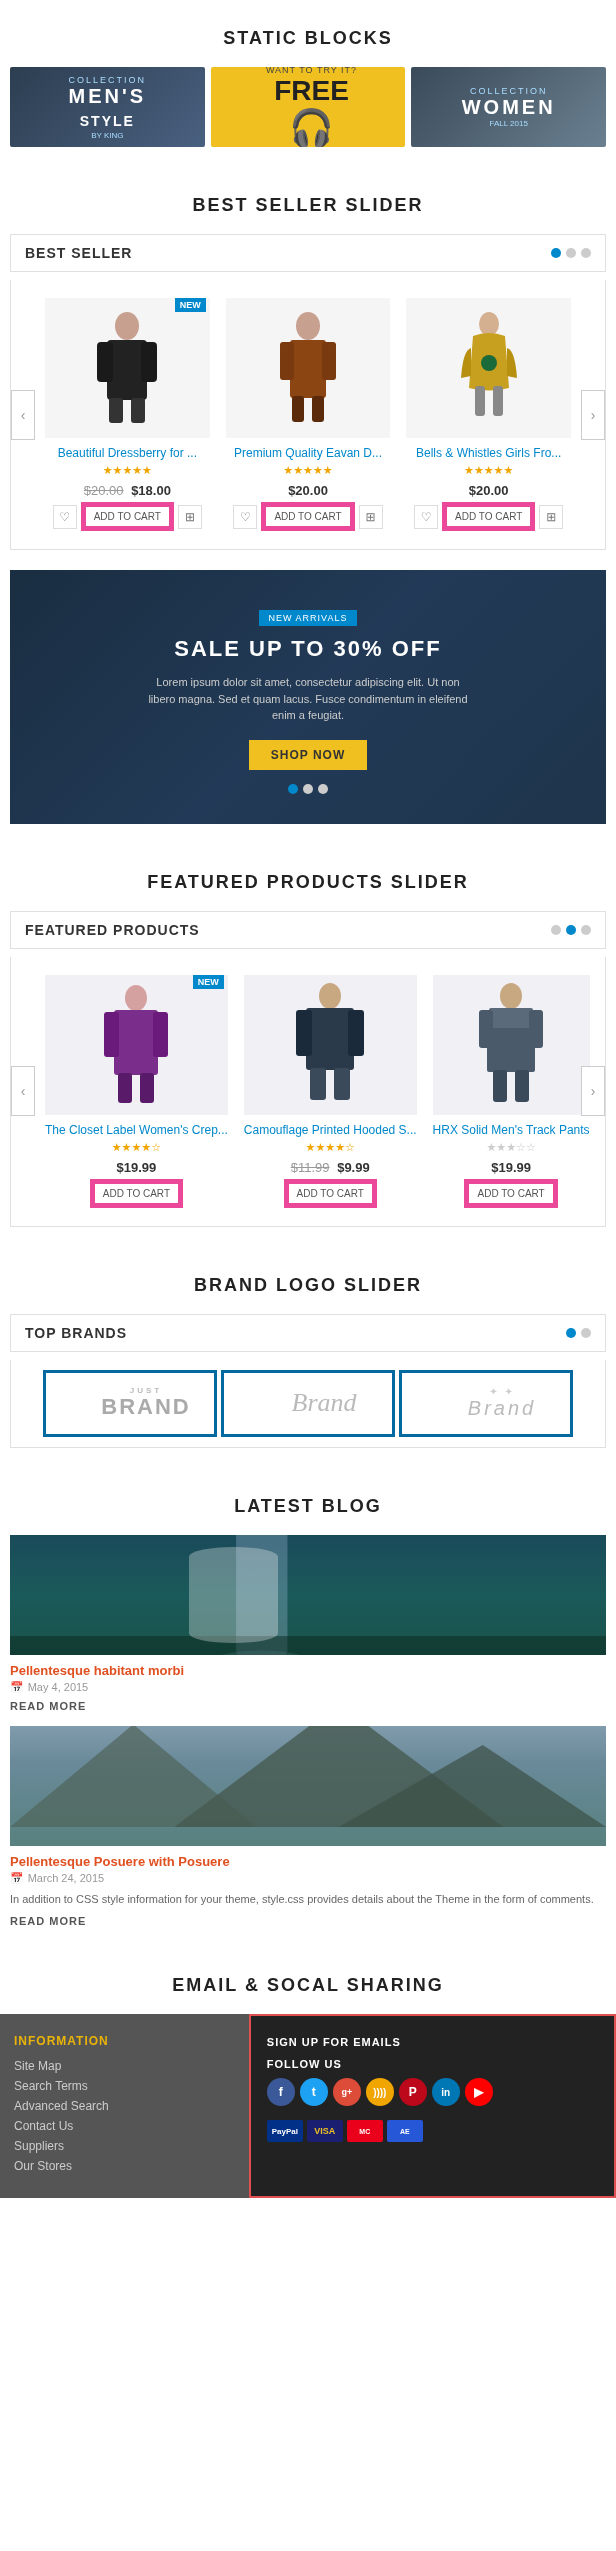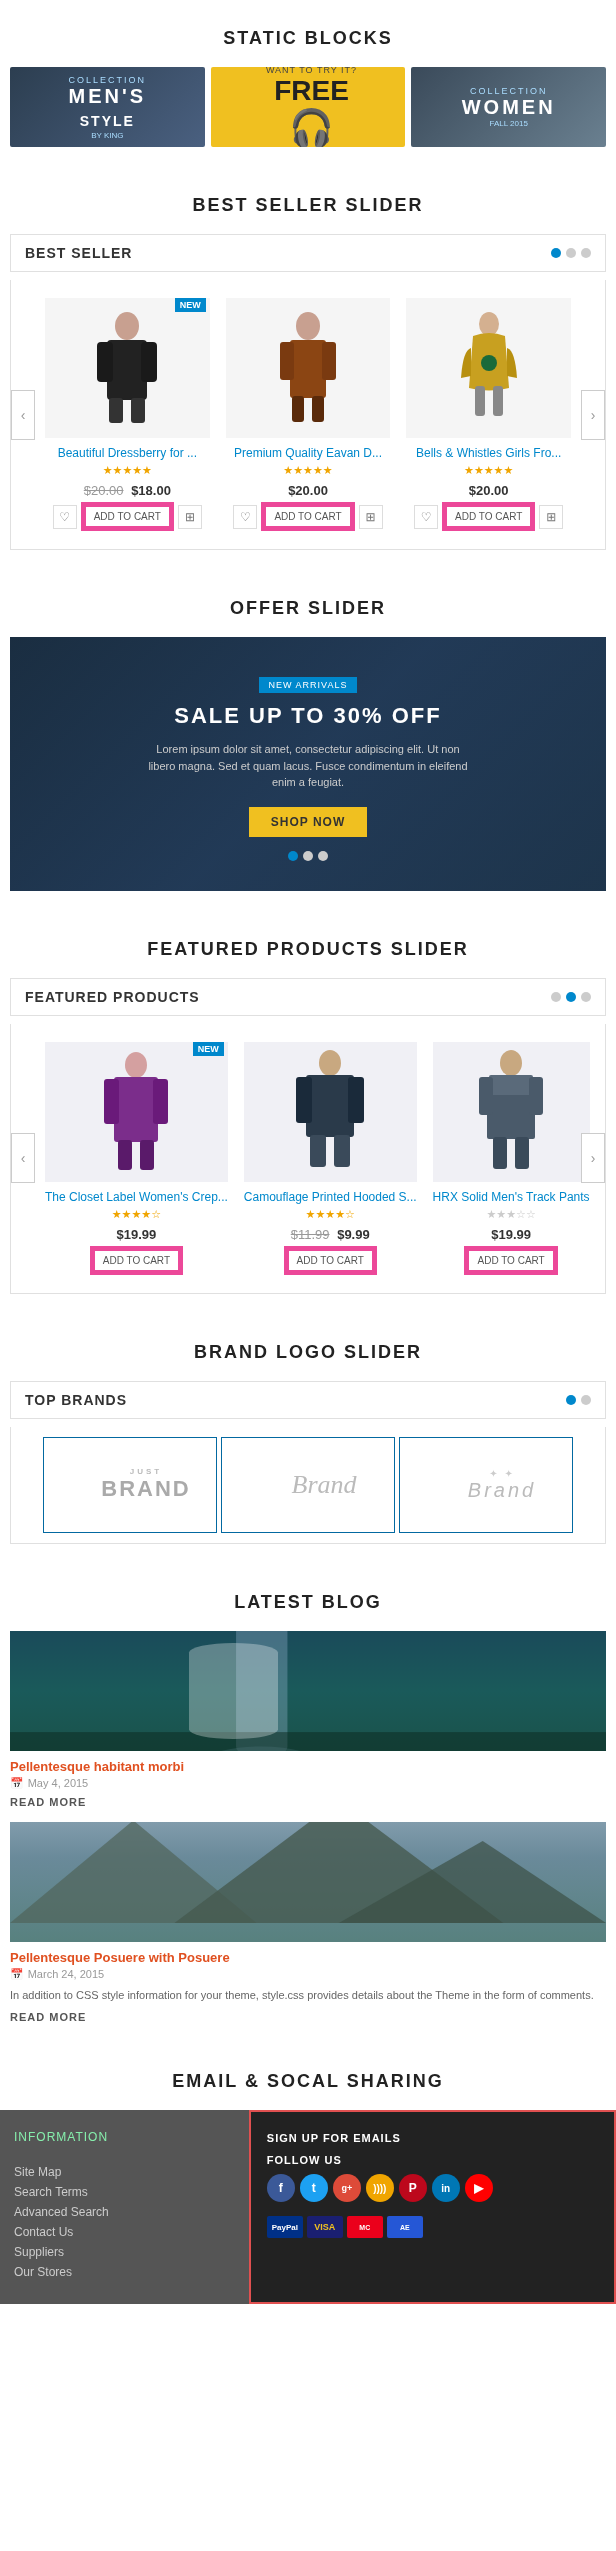--- a/index.html
+++ b/index.html
@@ -59,39 +59,39 @@
     .offer-dots { display: flex; gap: 5px; justify-content: center; margin-top: 14px; }
 
     
     .featured-product-img { background: #f0f0f5; }
     .featured-price-old { text-decoration: line-through; color: #999; }
     .featured-price-new { color: #333; }
 
     
     .brand-section { padding: 0 10px 20px; }
     .brand-logos { display: flex; gap: 0; padding: 0 20px; }
-    .brand-logo { flex: 1; height: 96px; display: flex; align-items: center; justify-content: center; border: 1px solid #0369a1; margin: 0 2px; padding-left: 32px; }
+    .brand-logo { flex: 1; height: 67px; display: flex; align-items: center; justify-content: center; border: 3px solid #0369a1; margin: 0 2px; padding-left: 32px; }
     .brand-text-1 { font-size: 22px; font-weight: bold; color: #aaa; letter-spacing: 2px; display: flex; flex-direction: column; align-items: center; line-height: 1.1; }
     .brand-text-2 { font-family: Georgia, serif; font-size: 26px; color: #bbb; font-style: italic; }
 
     
     .blog-section { padding: 0 10px 20px; }
     .blog-grid { display: flex; gap: 14px; flex-direction: column; }
     .blog-post { flex: 1; }
     .blog-img { width: 100%; height: 120px; background: #4a6080; display: flex; align-items: flex-end; overflow: hidden; position: relative; }
     .blog-img-1 { background: linear-gradient(180deg, #1a3a5a 0%, #2a5a7a 40%, #3a7a4a 100%); }
     .blog-img-2 { background: linear-gradient(180deg, #7a8a9a 0%, #4a6a8a 50%, #5a7a6a 100%); }
     .blog-title { font-size: 13px; font-weight: bold; color: #0088cc; margin: 8px 0 3px; }
     .blog-title span { color: #e05020; }
     .blog-date { font-size: 11px; color: #999; margin-bottom: 6px; display: flex; align-items: center; gap: 4px; }
     .blog-excerpt { font-size: 11px; color: #666; line-height: 1.5; margin-bottom: 8px; }
     .read-more { font-size: 11px; font-weight: bold; color: #555; text-transform: uppercase; letter-spacing: 1px; cursor: pointer; }
     .footer-bottom { background: #555; display: flex; gap: 0; }
     .footer-info { background: #555; padding: 20px 14px; flex: 1; min-width: 160px; }
-    .footer-info h4 { color: #86efac; font-size: 12px; font-weight: normal; text-transform: uppercase; letter-spacing: 1px; margin-bottom: 20px; }
+    .footer-info h4 { color: #eab308; font-size: 12px; font-weight: bold; text-transform: uppercase; letter-spacing: 1px; margin-bottom: 10px; }
     .footer-info ul { list-style: none; }
     .footer-info ul li { margin-bottom: 5px; }
     .footer-info ul li a { color: #ccc; font-size: 12px; text-decoration: none; cursor: pointer; }
     .footer-email { background: #222; padding: 20px 16px; flex: 1.5; border: 2px solid #e05050; }
     .footer-email h4 { color: #fff; font-size: 11px; font-weight: bold; text-transform: uppercase; letter-spacing: 1px; margin-bottom: 10px; }
     .email-form { display: flex; gap: 4px; margin-bottom: 14px; }
     .email-input { flex: 1; padding: 7px 10px; border: 1px solid #444; background: #333; color: #aaa; font-size: 12px; outline: none; }
     .subscribe-btn { background: #0088cc; color: #fff; border: none; padding: 7px 12px; font-size: 12px; cursor: pointer; white-space: nowrap; }
     .follow-title { color: #fff; font-size: 11px; font-weight: bold; text-transform: uppercase; letter-spacing: 1px; margin-bottom: 8px; }
     .social-icons { display: flex; gap: 5px; margin-bottom: 14px; }
@@ -227,21 +227,20 @@
             <div class="btn-icon">⊞</div>
           </div>
         </div>
       </div>
       <div class="slider-arrow right">›</div>
     </div>
   </div>
 </div>
 
 <div>
-  <div class="section-title">OFFER SLIDER</div>
   <div class="offer-section">
     <div class="offer-banner">
       <div class="new-arrivals-badge">NEW ARRIVALS</div>
       <div class="offer-title">SALE UP TO 30% OFF</div>
       <div class="offer-desc">Lorem ipsum dolor sit amet, consectetur adipiscing elit. Ut non libero magna. Sed et quam lacus. Fusce condimentum in eleifend enim a feugiat.</div>
       <button class="btn-shop">SHOP NOW</button>
       <div class="offer-dots">
         <div class="dot active"></div>
         <div class="dot"></div>
         <div class="dot"></div>

